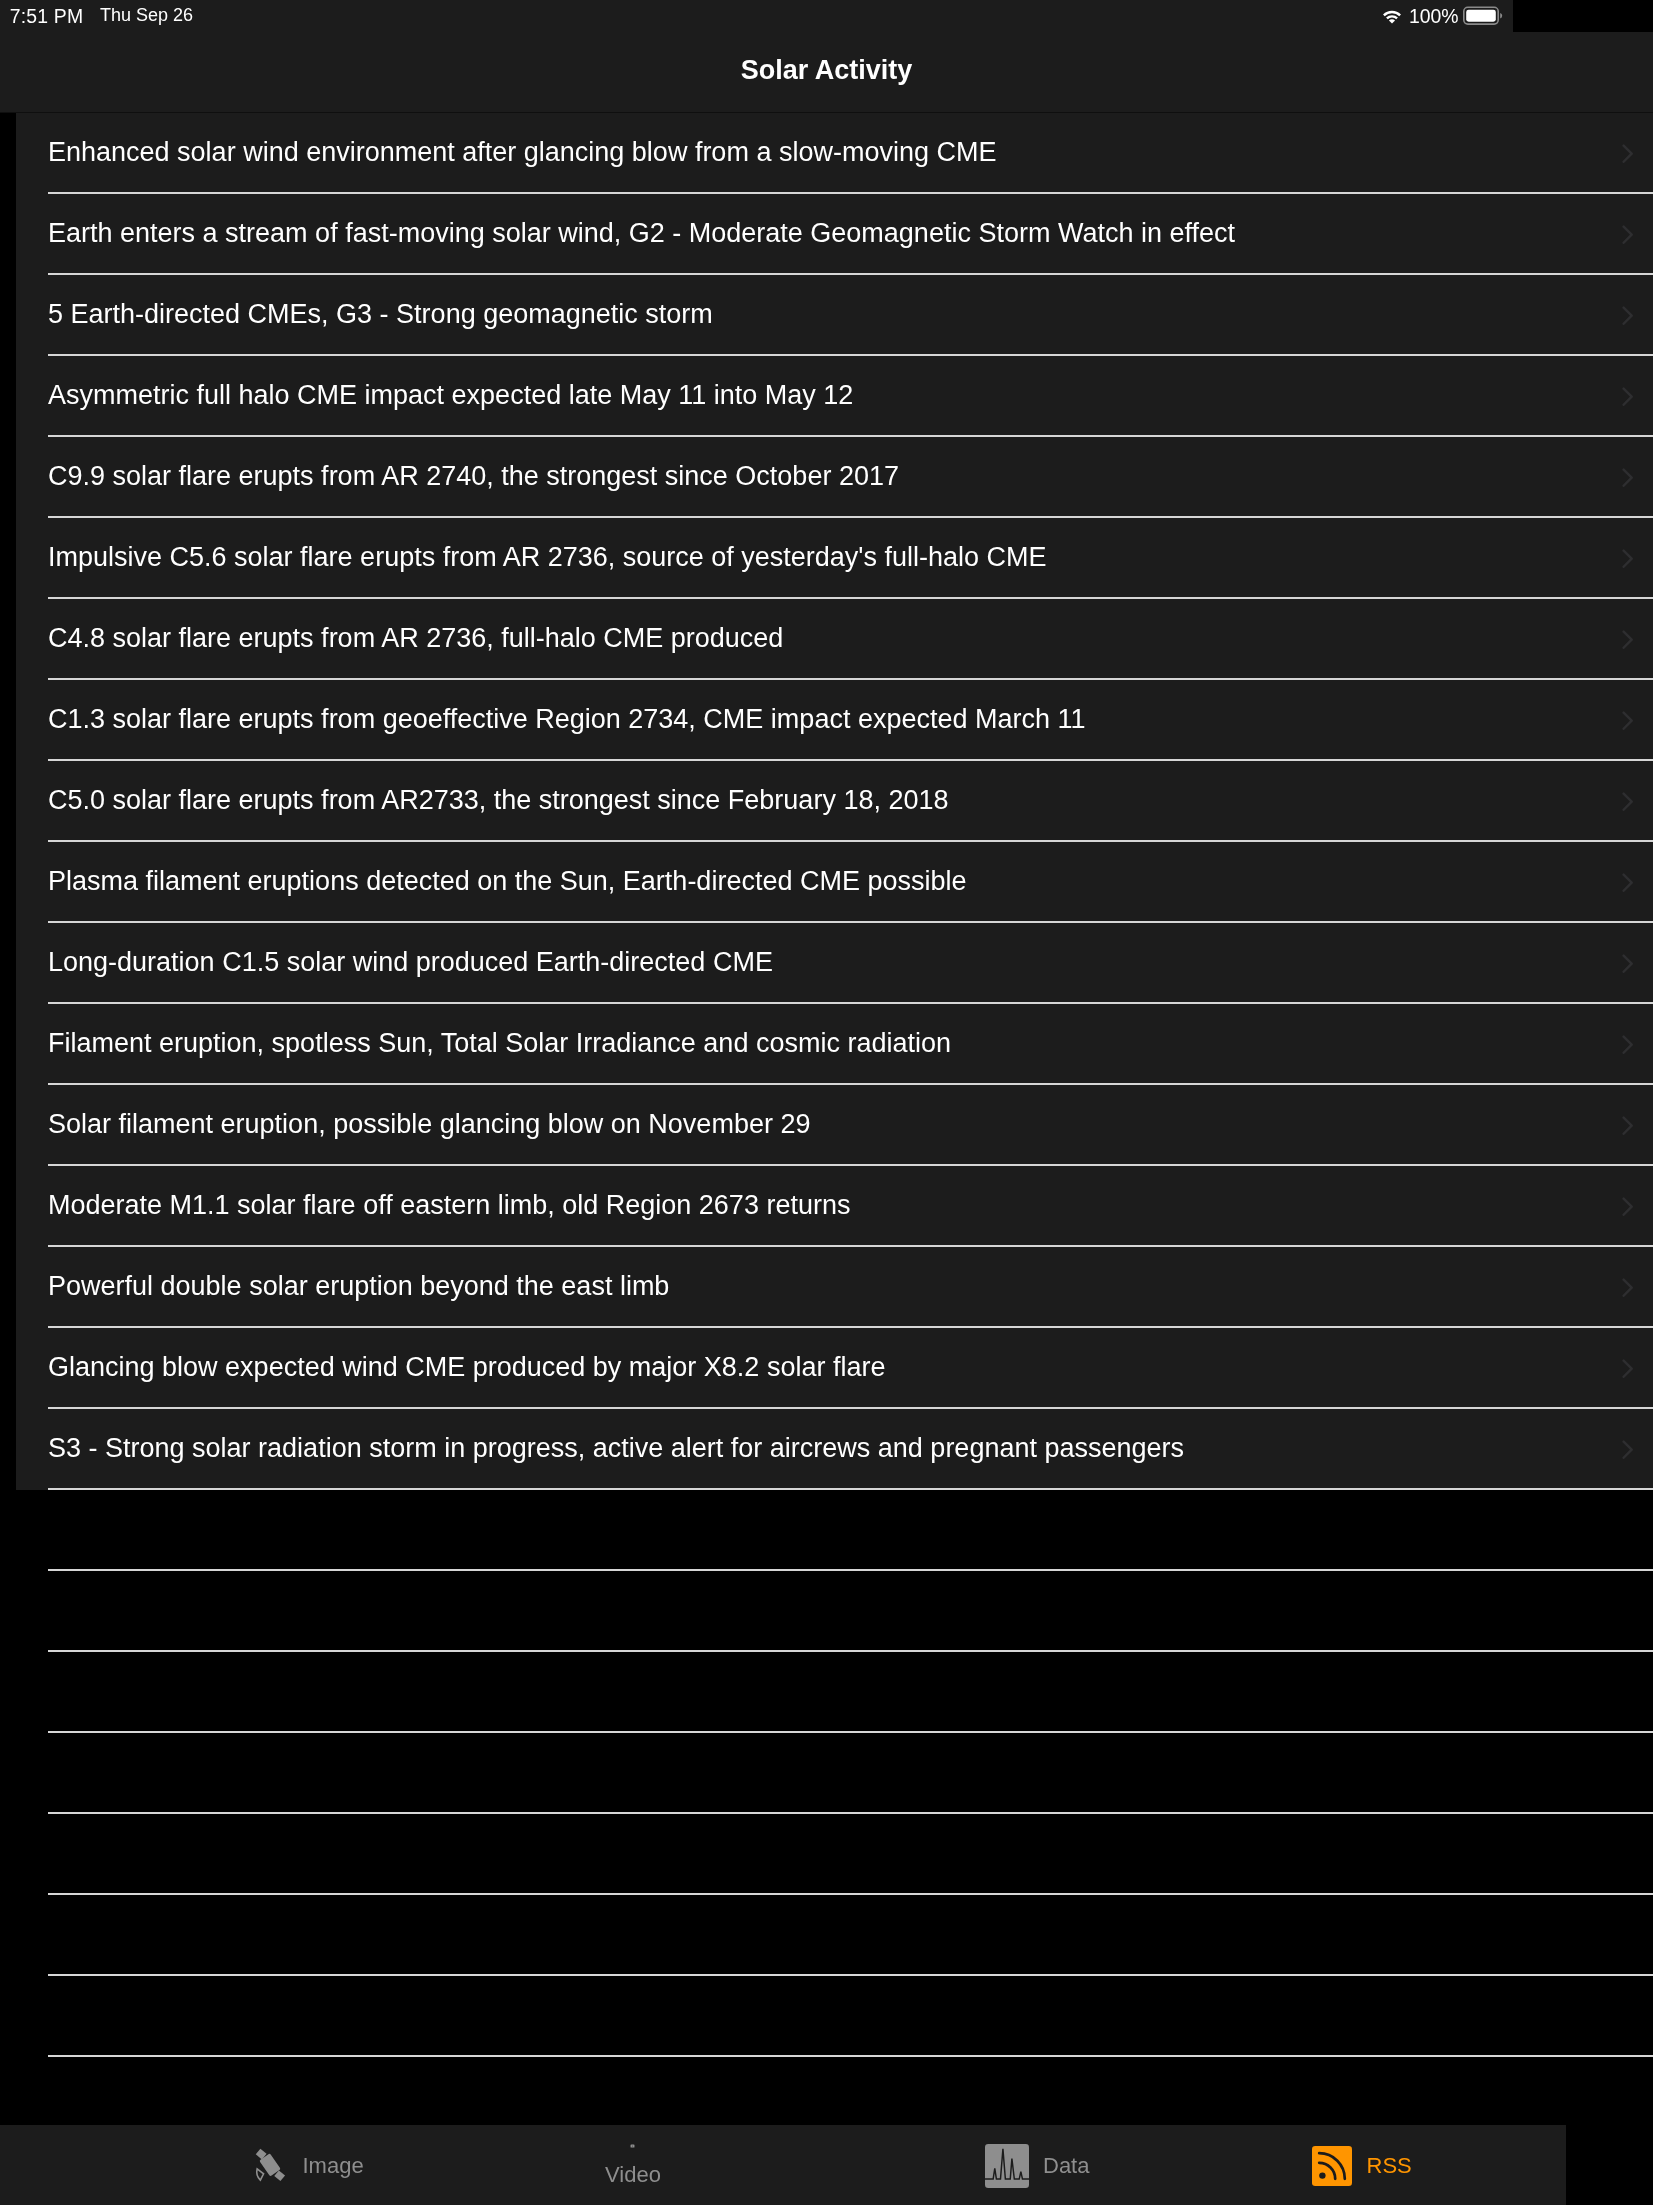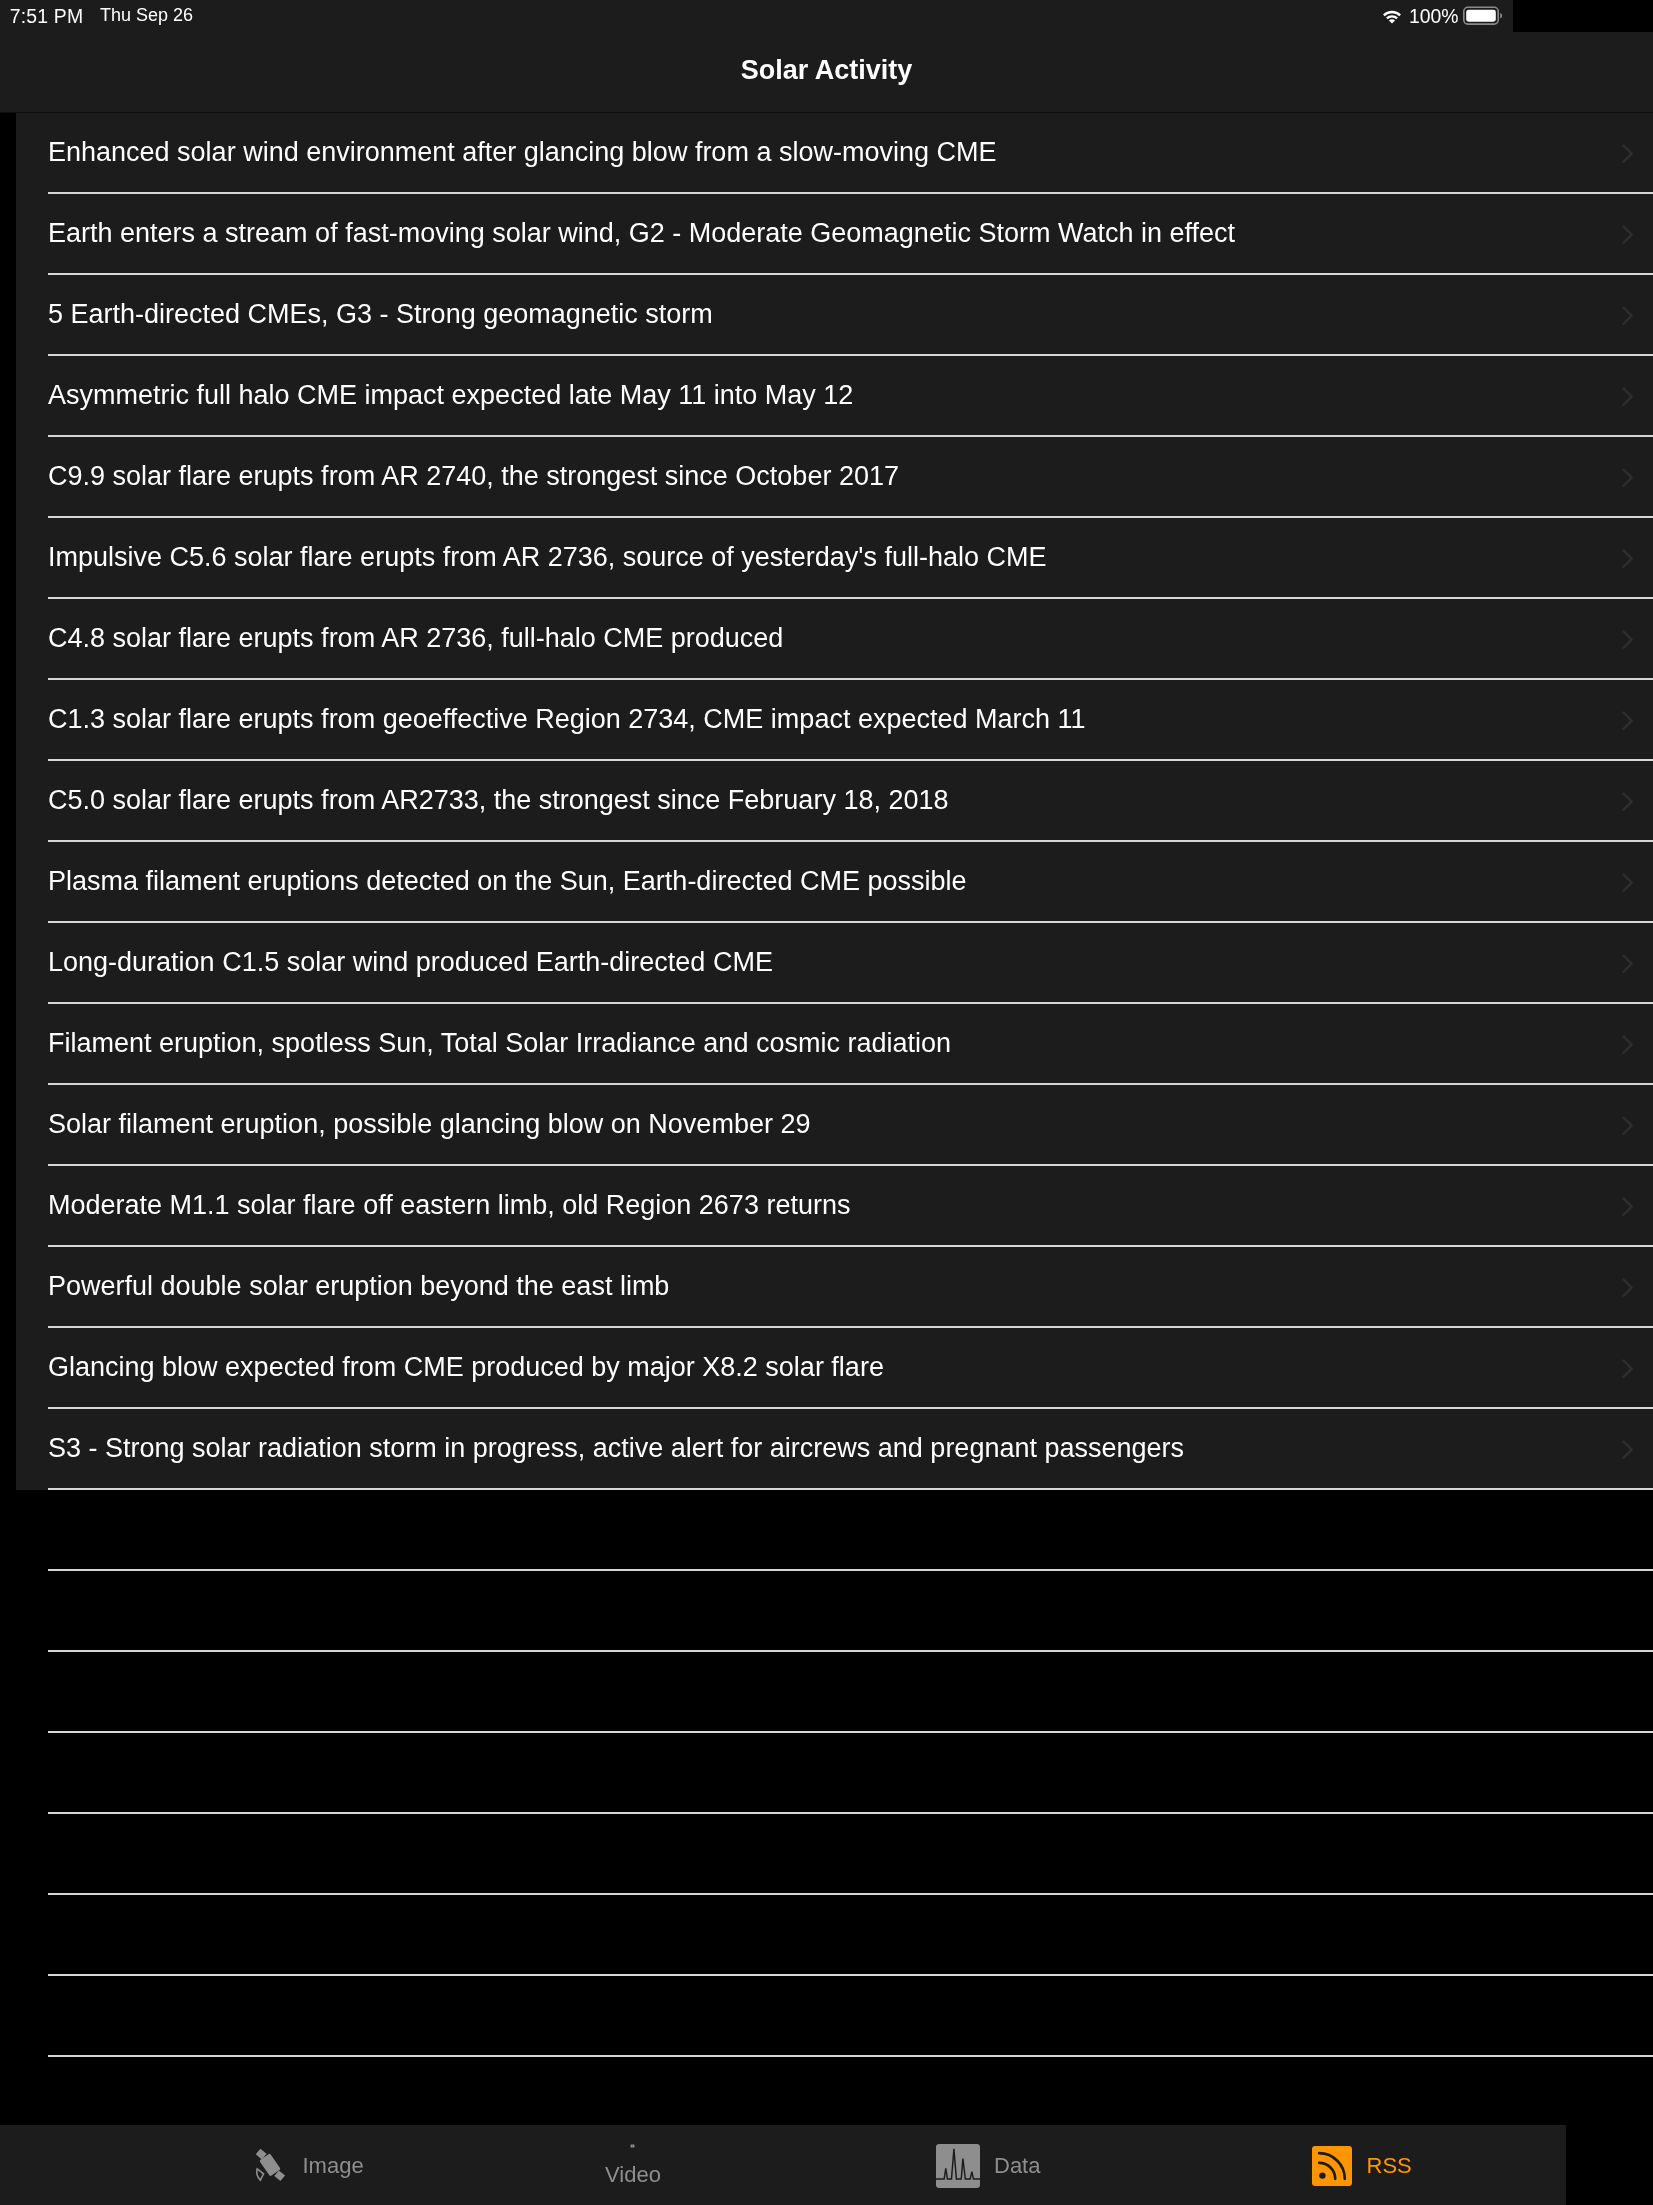--- a/index.html
+++ b/index.html
@@ -146,21 +146,21 @@
       cursor: pointer;
     }
     .tab-label {
       font-size: 22px;
       color: #8e8e8e;
     }
     .tab.active .tab-label { color: #ff9500; }
     .tab-icon { display: block; }
     .tab-image { left: 252px; }
     .tab-video { left: 605px; flex-direction: column; }
-    .tab-data  { left: 936px; gap: 14px; }
+    .tab-data  { left: 985px; gap: 14px; }
     .tab-rss   { left: 1312px; }
   </style>
 </head>
 <body>
 
 <div class="screen">
 
   <div class="status-bar">
     <span class="status-time">7:51 PM</span>
     <span class="status-date">Thu Sep 26</span>
@@ -268,21 +268,21 @@
           <path d="M2 2 L12 12 L2 22" fill="none" stroke="#2e2e30" stroke-width="3" stroke-linecap="round" stroke-linejoin="round"></path>
         </svg>
       </div>
       <div class="row">
         <span class="row-title">Powerful double solar eruption beyond the east limb</span>
         <svg class="chevron-icon" viewBox="0 0 14 24">
           <path d="M2 2 L12 12 L2 22" fill="none" stroke="#2e2e30" stroke-width="3" stroke-linecap="round" stroke-linejoin="round"></path>
         </svg>
       </div>
       <div class="row">
-        <span class="row-title">Glancing blow expected from CME produced by major X8.2 solar flare</span>
+        <span class="row-title">Glancing blow expected wind CME produced by major X8.2 solar flare</span>
         <svg class="chevron-icon" viewBox="0 0 14 24">
           <path d="M2 2 L12 12 L2 22" fill="none" stroke="#2e2e30" stroke-width="3" stroke-linecap="round" stroke-linejoin="round"></path>
         </svg>
       </div>
       <div class="row">
         <span class="row-title">S3 - Strong solar radiation storm in progress, active alert for aircrews and pregnant passengers</span>
         <svg class="chevron-icon" viewBox="0 0 14 24">
           <path d="M2 2 L12 12 L2 22" fill="none" stroke="#2e2e30" stroke-width="3" stroke-linecap="round" stroke-linejoin="round"></path>
         </svg>
       </div>

